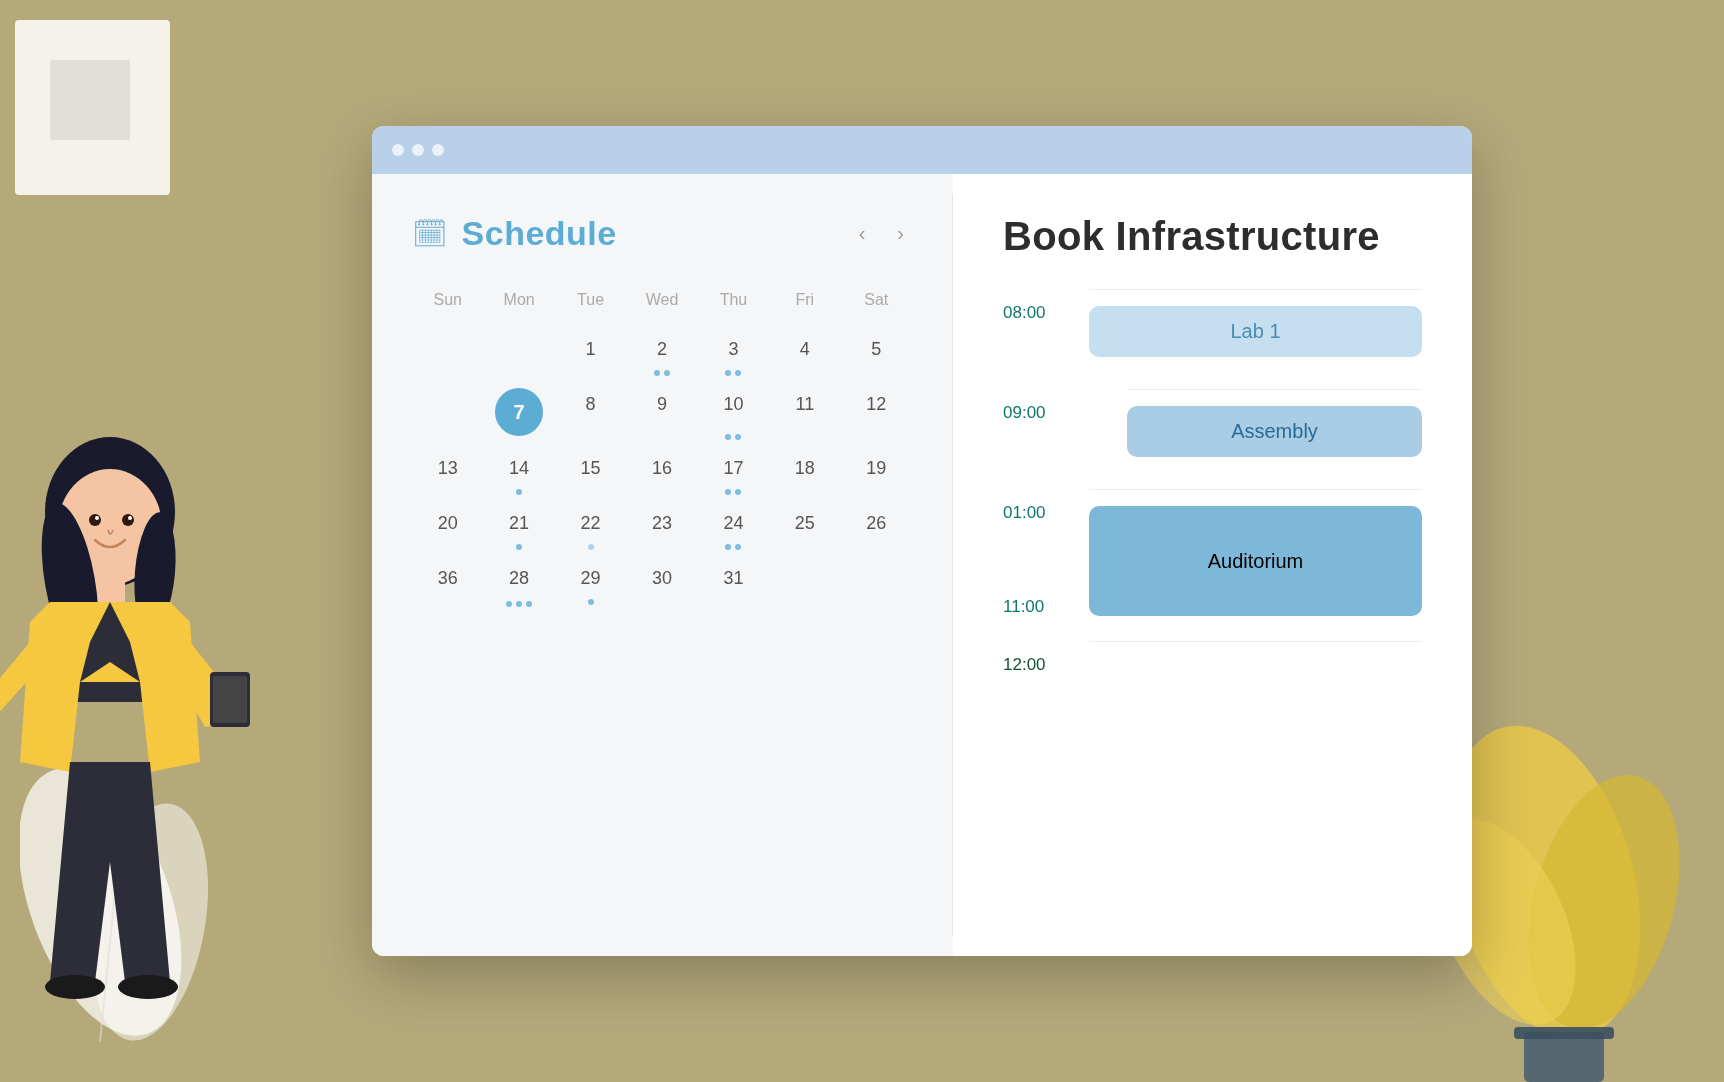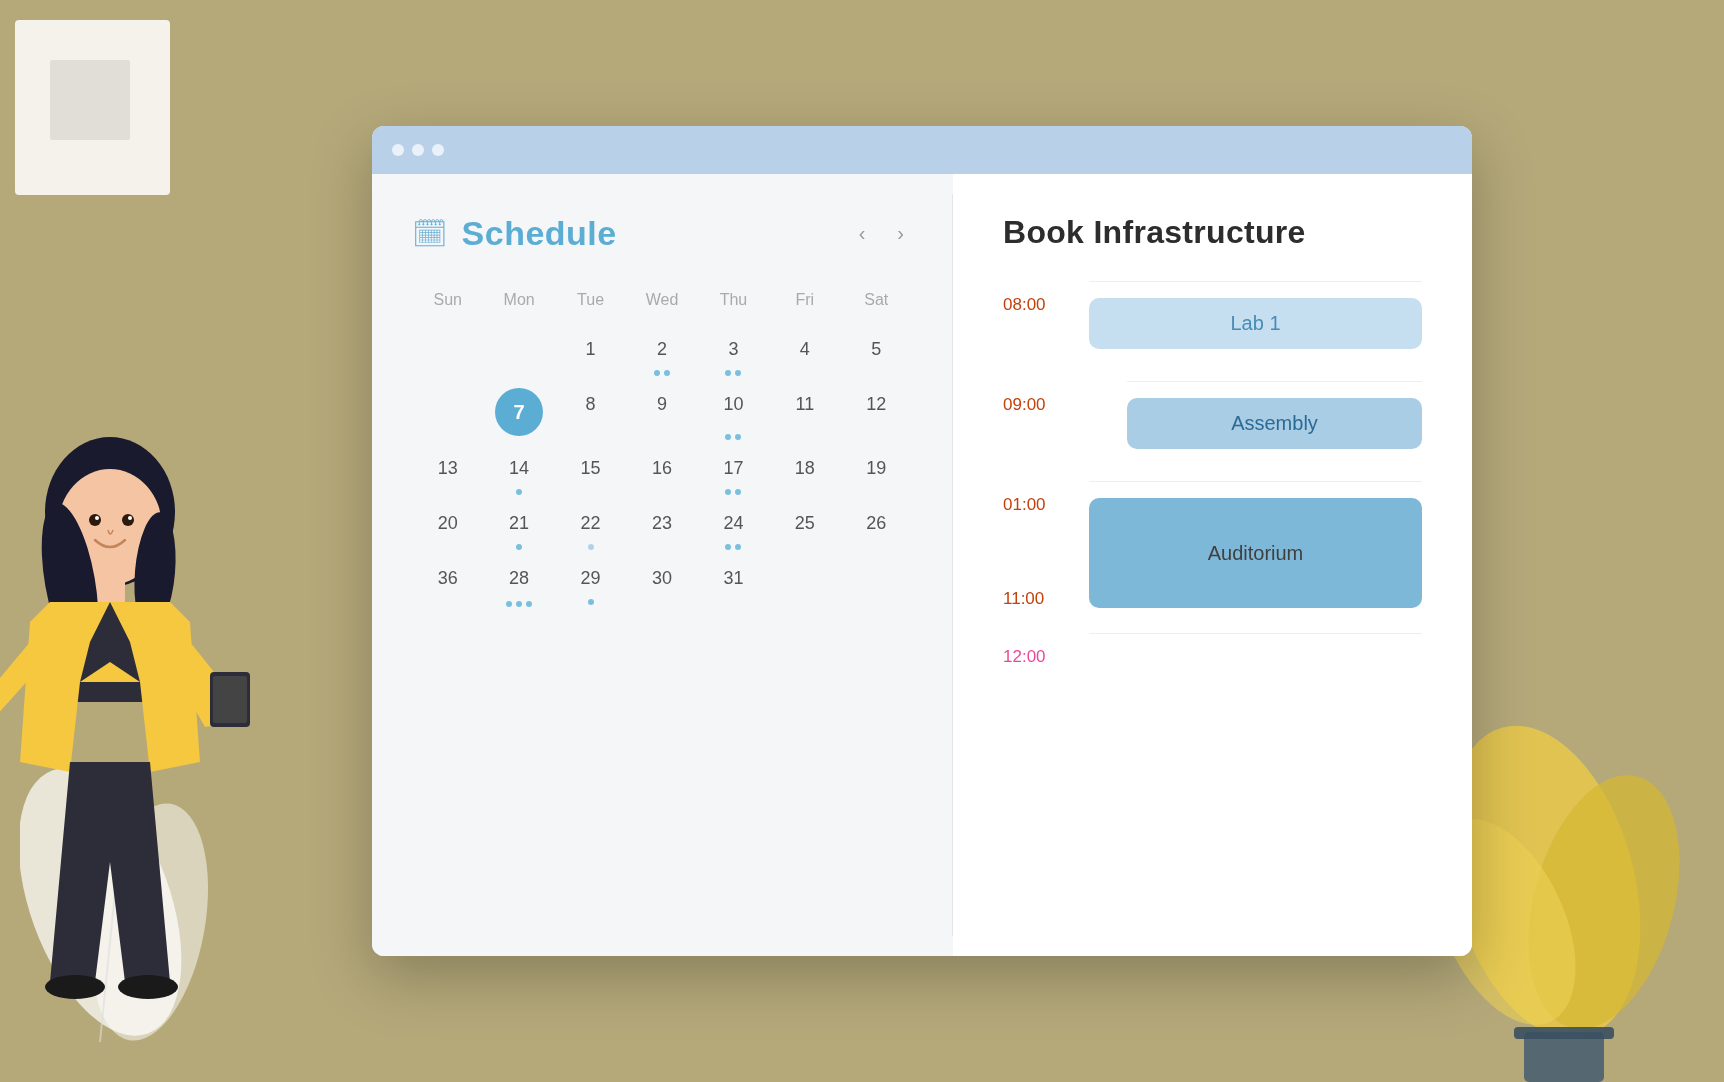--- a/index.html
+++ b/index.html
@@ -223,44 +223,44 @@
     }
 
     
     .right-panel {
       flex: 1;
       padding: 40px 50px;
       background: white;
     }
 
     .section-title {
-      font-size: 32px;
+      font-size: 40px;
       font-weight: 600;
       color: #2d2d2d;
       margin-bottom: 30px;
       letter-spacing: 0.3px;
     }
 
     .time-slot {
       display: flex;
       align-items: flex-start;
       margin-bottom: 0;
       position: relative;
     }
 
     .time-label {
       font-size: 17px;
-      color: #c2410c;
+      color: #0f766e;
       width: 70px;
       padding-top: 14px;
       flex-shrink: 0;
     }
 
     .time-label.faded {
-      color: #ec4899;
+      color: #14532d;
     }
 
     .slot-content {
       flex: 1;
       padding-bottom: 20px;
       padding-left: 16px;
     }
 
     .slot-divider {
       height: 1px;
@@ -282,21 +282,21 @@
       color: #4a8bb5;
     }
 
     .card-medium-blue {
       background: #a8cde5;
       color: #2c6a96;
     }
 
     .card-strong-blue {
       background: #7eb8d9;
-      color: #404040;
+      color: #000000;
     }
 
     
     .character {
       position: absolute;
       left: -60px;
       bottom: 0;
       width: 340px;
       height: 700px;
       z-index: 20;

